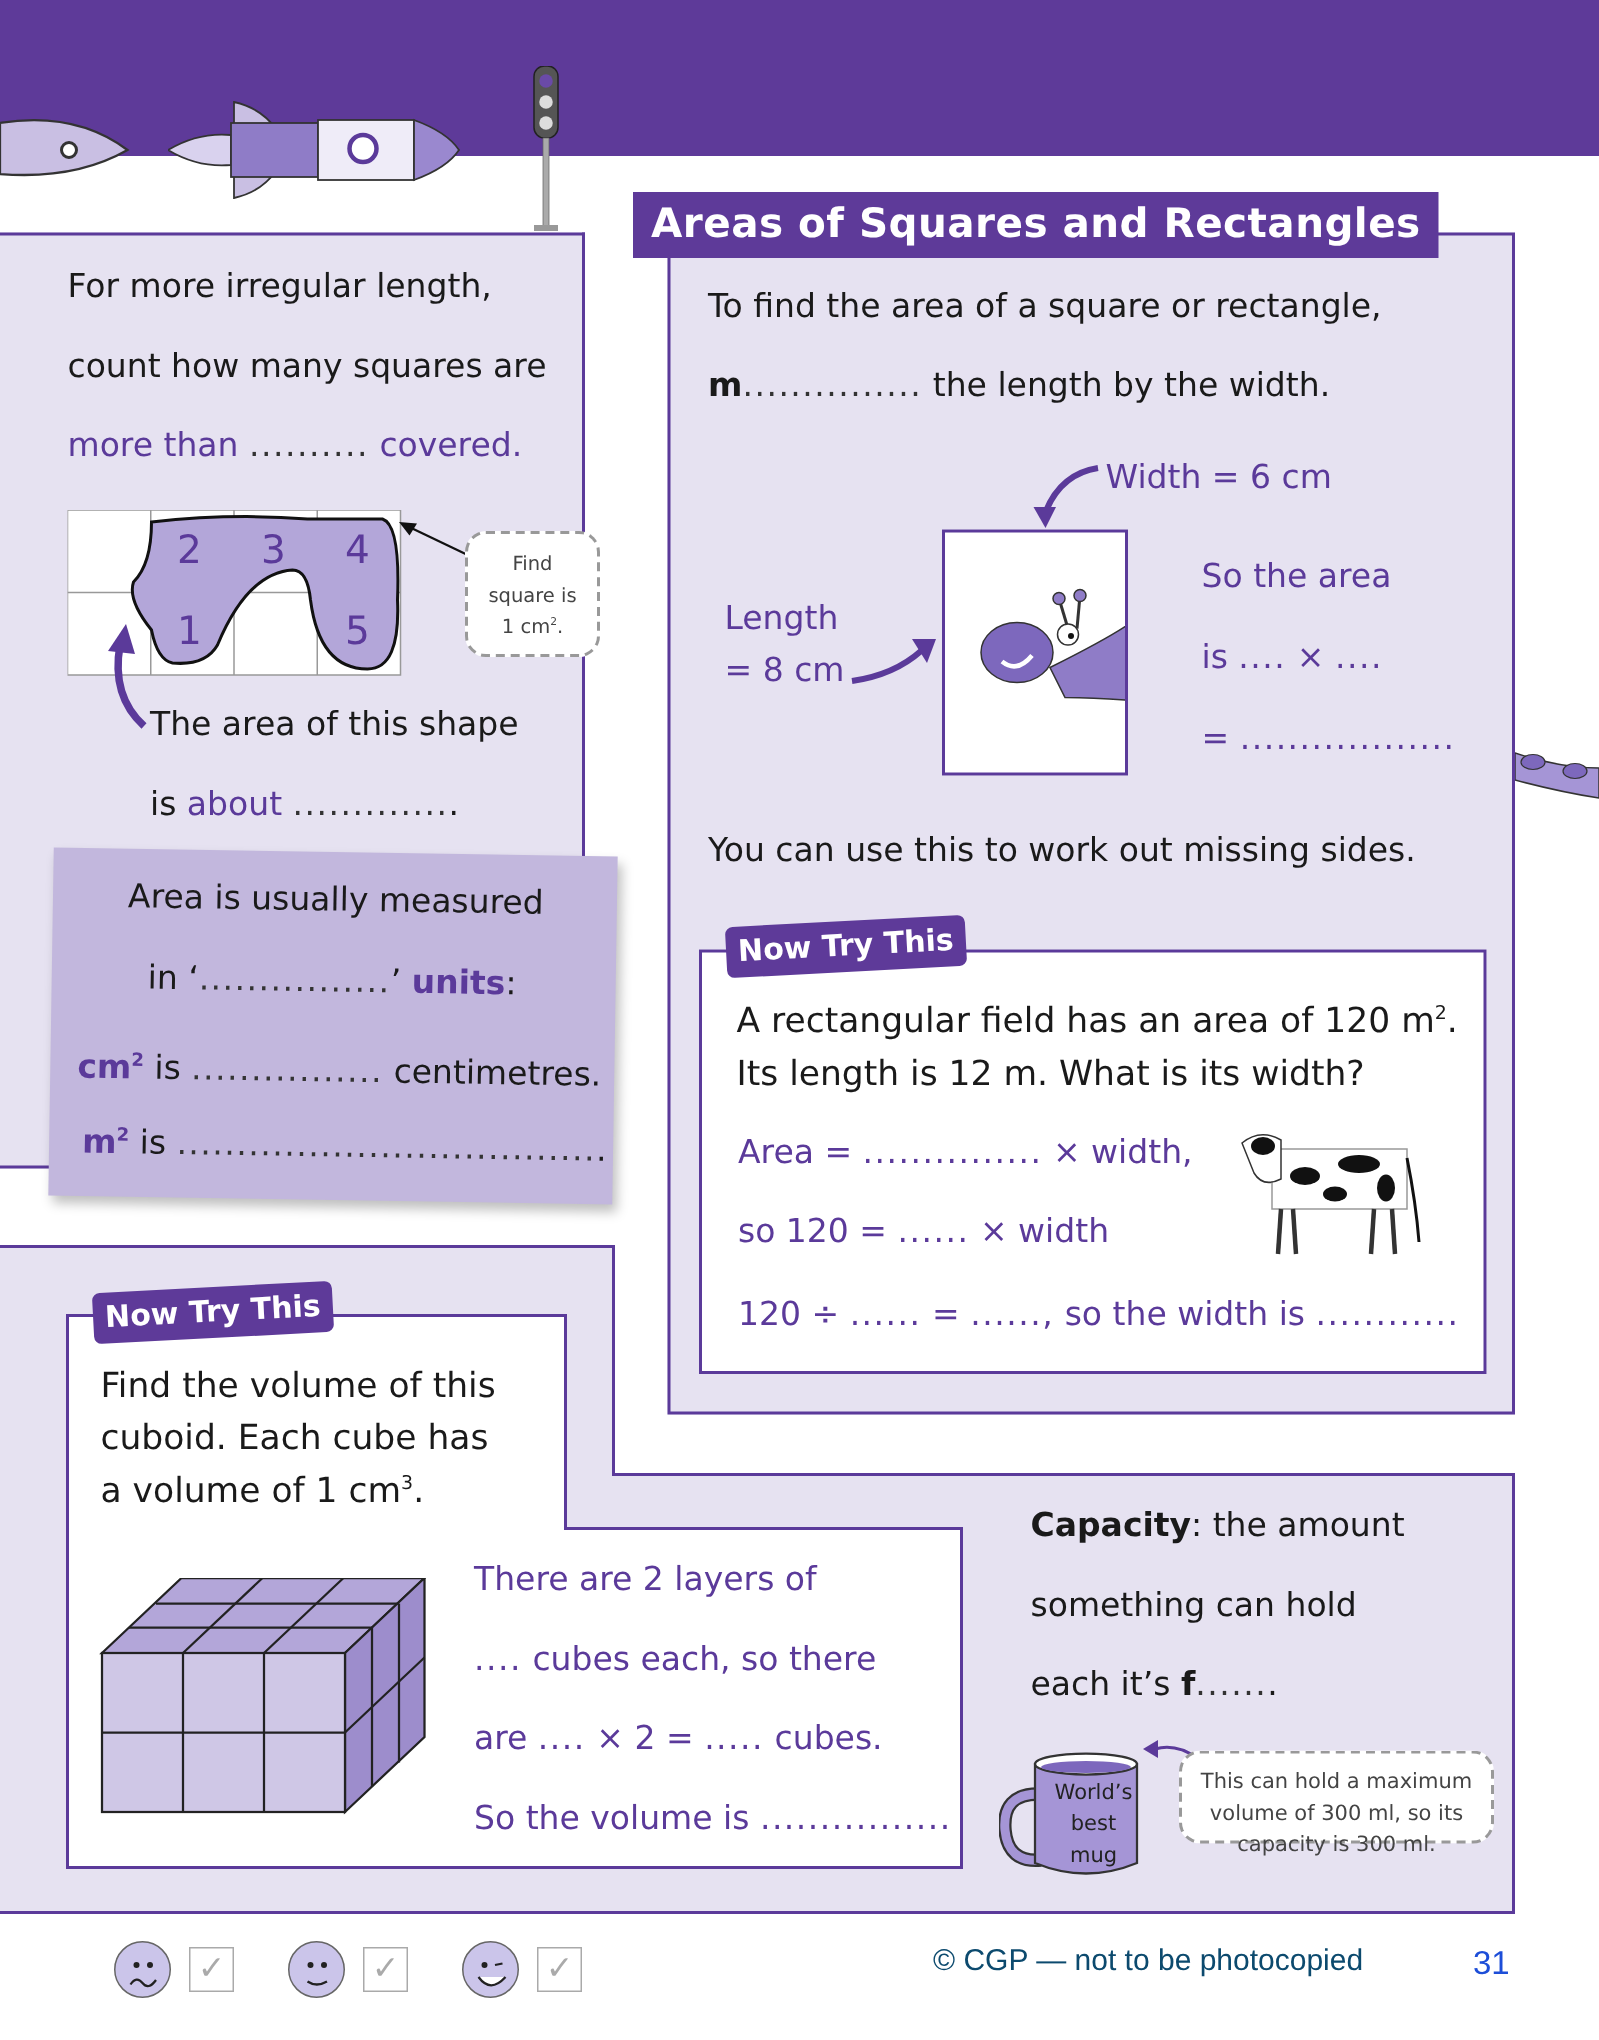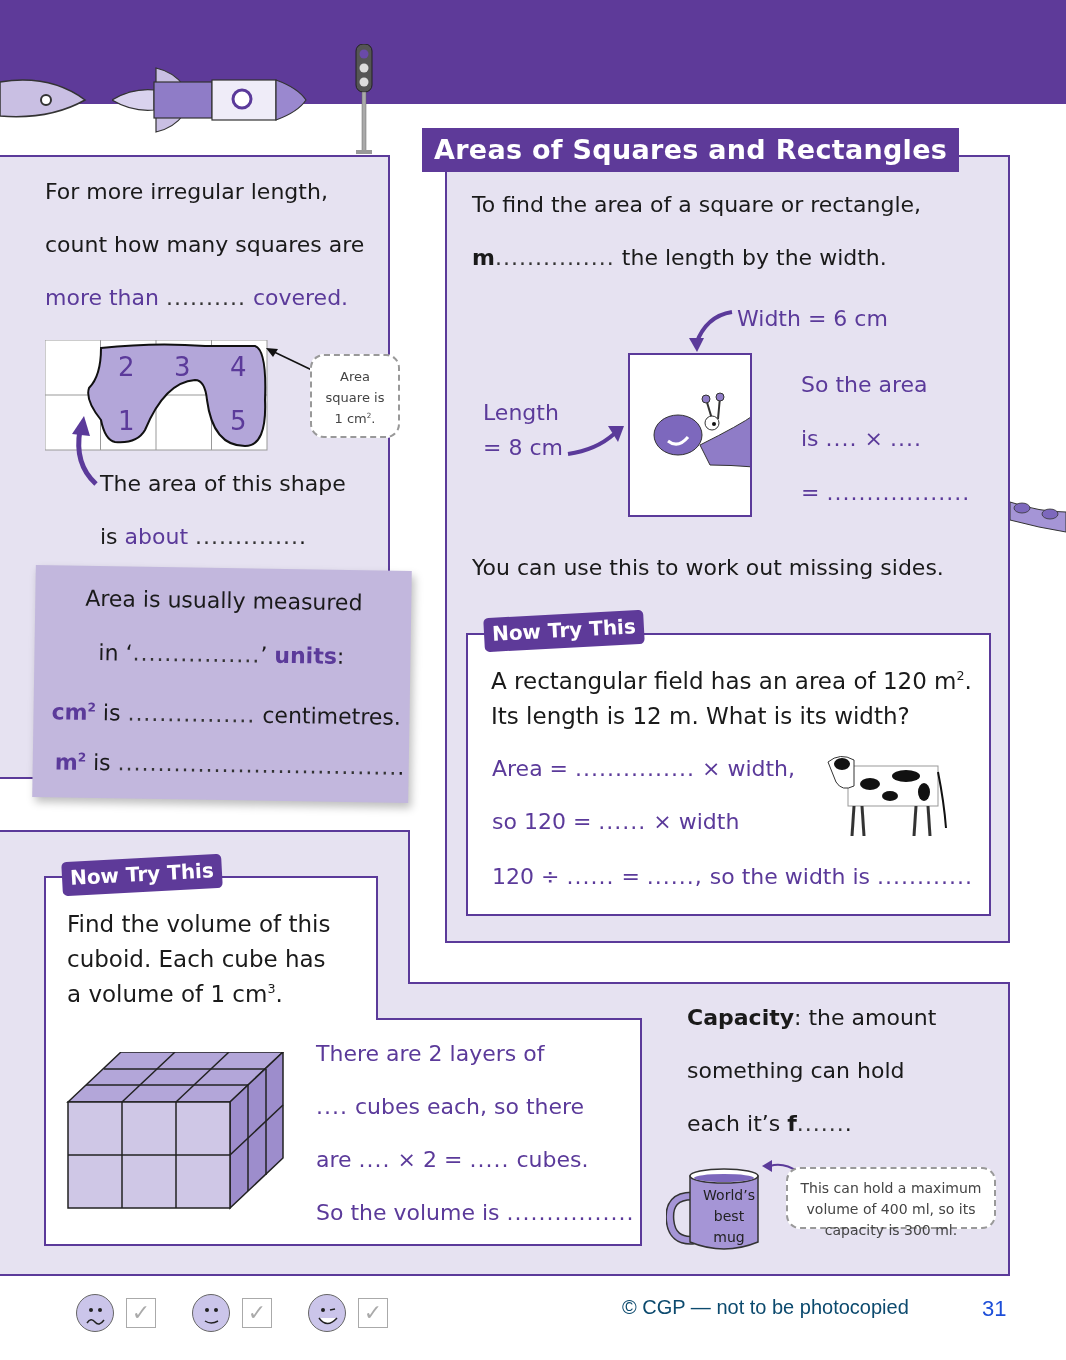--- a/index.html
+++ b/index.html
@@ -89,21 +89,21 @@
 <div class="abs purple" style="left:118px;top:352px;font-size:26px">2</div>
 <div class="abs purple" style="left:174px;top:352px;font-size:26px">3</div>
 <div class="abs purple" style="left:230px;top:352px;font-size:26px">4</div>
 <div class="abs purple" style="left:118px;top:406px;font-size:26px">1</div>
 <div class="abs purple" style="left:230px;top:406px;font-size:26px">5</div>
 <svg class="abs" style="left:262px;top:346px" width="56" height="30">
   <line x1="54" y1="26" x2="8" y2="4" stroke="#111" stroke-width="1.5"></line>
   <path d="M4,2 L16,3 L11,11 Z" fill="#111"></path>
 </svg>
 <div class="abs burst" style="left:310px;top:354px;width:90px;height:84px;padding-top:10px;font-size:13px;line-height:21px">
-  <div>Area</div>
+  <div>Find</div>
   <div>square is</div>
   <div><span>1 cm</span><sup>2</sup><span>.</span></div>
 </div>
 <svg class="abs" style="left:68px;top:414px" width="34" height="74">
   <path d="M28,70 Q6,50 12,16" fill="none" stroke="#5b3a9a" stroke-width="5"></path>
   <path d="M4,20 L16,2 L22,22 Z" fill="#5b3a9a"></path>
 </svg>
 <div class="abs txt" style="left:100px;top:471px">The area of this shape</div>
 <div class="abs txt" style="left:100px;top:524px">
   <span>is</span>
@@ -294,21 +294,21 @@
   <div>World’s</div>
   <div>best</div>
   <div>mug</div>
 </div>
 <svg class="abs" style="left:760px;top:1158px" width="40" height="16">
   <path d="M38,14 Q24,4 10,8" fill="none" stroke="#5b3a9a" stroke-width="2"></path>
   <path d="M2,8 L12,2 L12,14 Z" fill="#5b3a9a"></path>
 </svg>
 <div class="abs burst" style="left:786px;top:1167px;width:210px;height:62px;padding-top:9px;font-size:14px;line-height:21px">
   <div>This can hold a maximum</div>
-  <div>volume of 400 ml, so its</div>
+  <div>volume of 300 ml, so its</div>
   <div>capacity is 300 ml.</div>
 </div>
 
 <div class="abs footer-face" style="left:76px;top:1294px">
   <svg width="38" height="38">
       <circle cx="14" cy="15" r="2" fill="#222"></circle>
       <circle cx="23" cy="15" r="2" fill="#222"></circle>
       <path d="M10,28 Q14,22 18,27 Q22,32 27,25" fill="none" stroke="#222" stroke-width="1.5"></path>
     </svg>
 </div>

